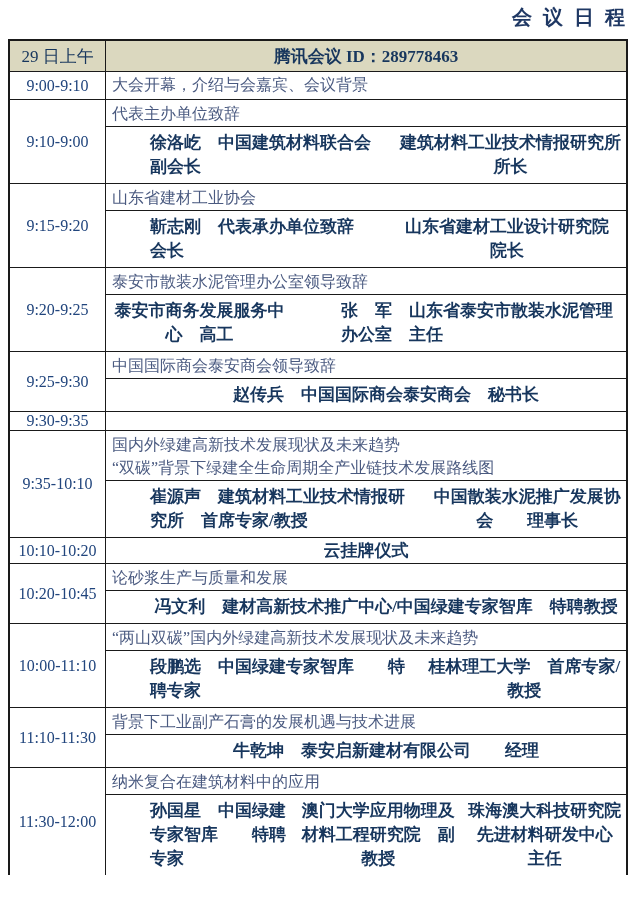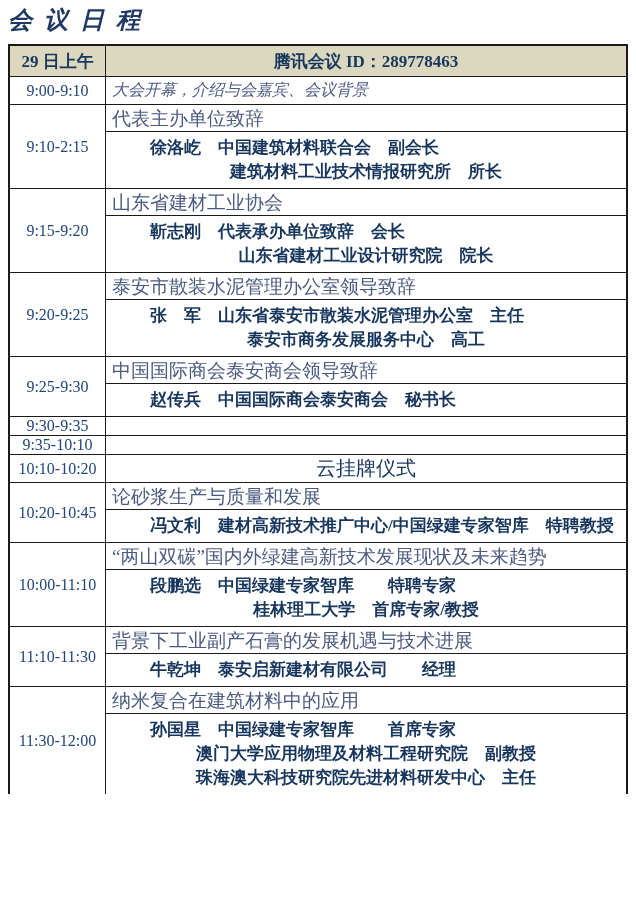--- a/index.html
+++ b/index.html
@@ -11,45 +11,44 @@
     --border-color:#1A1A1A;
   }
   *{box-sizing:border-box;}
   html,body{margin:0;padding:0;background:#ffffff;}
   body{
     width:636px;height:920px;overflow:hidden;
     padding:0 8px;
     font-family:"Liberation Serif","DejaVu Serif",serif;
   }
   .title{
-    text-align:left;
+    text-align:right;
     color:var(--title-color);
-    font-size:24px;
+    font-size:20px;
     font-weight:bold;
     margin:4px 0 8px 0;
     letter-spacing:3px;
-    font-style:italic;
   }
   .table{
     border:2px solid var(--border-color);
     border-bottom:none;
     width:620px;
   }
   .row{
     display:flex;
     align-items:stretch;
     border-bottom:1px solid var(--border-color);
   }
   #rows .row:last-child{border-bottom:none;}
   .header-row{
     background:var(--header-bg);
     min-height:31px;
   }
   .header-row .time-cell{
-    font-weight:bold;
+    font-weight:normal;
     font-size:17px;
     color:var(--speaker-color);
   }
   .header-meeting{
     flex:1;
     display:flex;align-items:center;justify-content:center;
     font-weight:bold;
     font-size:17px;
     color:var(--speaker-color);
     text-align:right;
@@ -64,52 +63,52 @@
     text-align:center;
   }
   .content{
     flex:1;
     display:flex;
     flex-direction:column;
     min-width:0;
   }
   .topic{
     color:var(--topic-color);
-    font-size:19px;
+    font-size:16px;
     line-height:23px;
     padding:2px 4px 1px 6px;
     border-bottom:1px solid var(--border-color);
     min-height:25px;
   }
   .speakers{
     flex:1;
-    display:flex;flex-direction:column;justify-content:center;
+    display:flex;flex-direction:row;justify-content:center;
     color:var(--speaker-color);
     font-weight:bold;
     font-size:17px;
     line-height:24px;
     padding:4px 4px;
+    gap:12px;
   }
   .speaker-line{text-align:center;}
   .speaker-line.first{text-align:left;padding-left:40px;}
   .plain{
     flex:1;
     display:flex;align-items:center;
     color:var(--topic-color);
     font-size:16px;
     padding:2px 6px;
     min-height:27px;
-    font-style:italic;
   }
   .centerline{
     flex:1;
     display:flex;align-items:center;justify-content:center;
     color:var(--speaker-color);
-    font-weight:normal;
-    font-size:20px;
+    font-weight:bold;
+    font-size:17px;
     min-height:25px;
     text-align:right;
   }
 </style>
 </head>
 <body>
 
 <div class="page">
   <h1 class="title">会 议 日 程</h1>
   <div class="table">
@@ -118,21 +117,21 @@
       <div class="header-meeting">腾讯会议 ID：289778463</div>
     </div>
     <div id="rows">
         <div class="row">
           <div class="time-cell">9:00-9:10</div>
           <div class="content">
             <div class="plain">大会开幕，介绍与会嘉宾、会议背景</div>
           </div>
         </div>
         <div class="row">
-          <div class="time-cell">9:10-2:15</div>
+          <div class="time-cell">9:10-9:00</div>
           <div class="content">
             <div class="topic">
               <div class="topic-line">代表主办单位致辞</div>
             </div>
             <div class="speakers">
               <div class="speaker-line first">徐洛屹　中国建筑材料联合会　副会长</div>
               <div class="speaker-line">建筑材料工业技术情报研究所　所长</div>
             </div>
           </div>
         </div>
@@ -148,41 +147,51 @@
             </div>
           </div>
         </div>
         <div class="row">
           <div class="time-cell">9:20-9:25</div>
           <div class="content">
             <div class="topic">
               <div class="topic-line">泰安市散装水泥管理办公室领导致辞</div>
             </div>
             <div class="speakers">
+              <div class="speaker-line">泰安市商务发展服务中心　高工</div>
               <div class="speaker-line first">张　军　山东省泰安市散装水泥管理办公室　主任</div>
-              <div class="speaker-line">泰安市商务发展服务中心　高工</div>
             </div>
           </div>
         </div>
         <div class="row">
           <div class="time-cell">9:25-9:30</div>
           <div class="content">
             <div class="topic">
               <div class="topic-line">中国国际商会泰安商会领导致辞</div>
             </div>
             <div class="speakers">
               <div class="speaker-line first">赵传兵　中国国际商会泰安商会　秘书长</div>
             </div>
           </div>
         </div>
         <div class="row">
           <div class="time-cell">9:30-9:35</div>
         </div>
         <div class="row">
           <div class="time-cell">9:35-10:10</div>
+          <div class="content">
+            <div class="topic">
+              <div class="topic-line">国内外绿建高新技术发展现状及未来趋势</div>
+              <div class="topic-line">“双碳”背景下绿建全生命周期全产业链技术发展路线图</div>
+            </div>
+            <div class="speakers">
+              <div class="speaker-line first">崔源声　建筑材料工业技术情报研究所　首席专家/教授</div>
+              <div class="speaker-line">中国散装水泥推广发展协会　　理事长</div>
+            </div>
+          </div>
         </div>
         <div class="row">
           <div class="time-cell">10:10-10:20</div>
           <div class="content">
             <div class="centerline">云挂牌仪式</div>
           </div>
         </div>
         <div class="row">
           <div class="time-cell">10:20-10:45</div>
           <div class="content">
@@ -217,21 +226,21 @@
             </div>
           </div>
         </div>
         <div class="row">
           <div class="time-cell">11:30-12:00</div>
           <div class="content">
             <div class="topic">
               <div class="topic-line">纳米复合在建筑材料中的应用</div>
             </div>
             <div class="speakers">
-              <div class="speaker-line first">孙国星　中国绿建专家智库　　首席专家</div>
+              <div class="speaker-line first">孙国星　中国绿建专家智库　　特聘专家</div>
               <div class="speaker-line">澳门大学应用物理及材料工程研究院　副教授</div>
               <div class="speaker-line">珠海澳大科技研究院先进材料研发中心　主任</div>
             </div>
           </div>
         </div>
       </div>
   </div>
 </div>
 
 </body></html>

